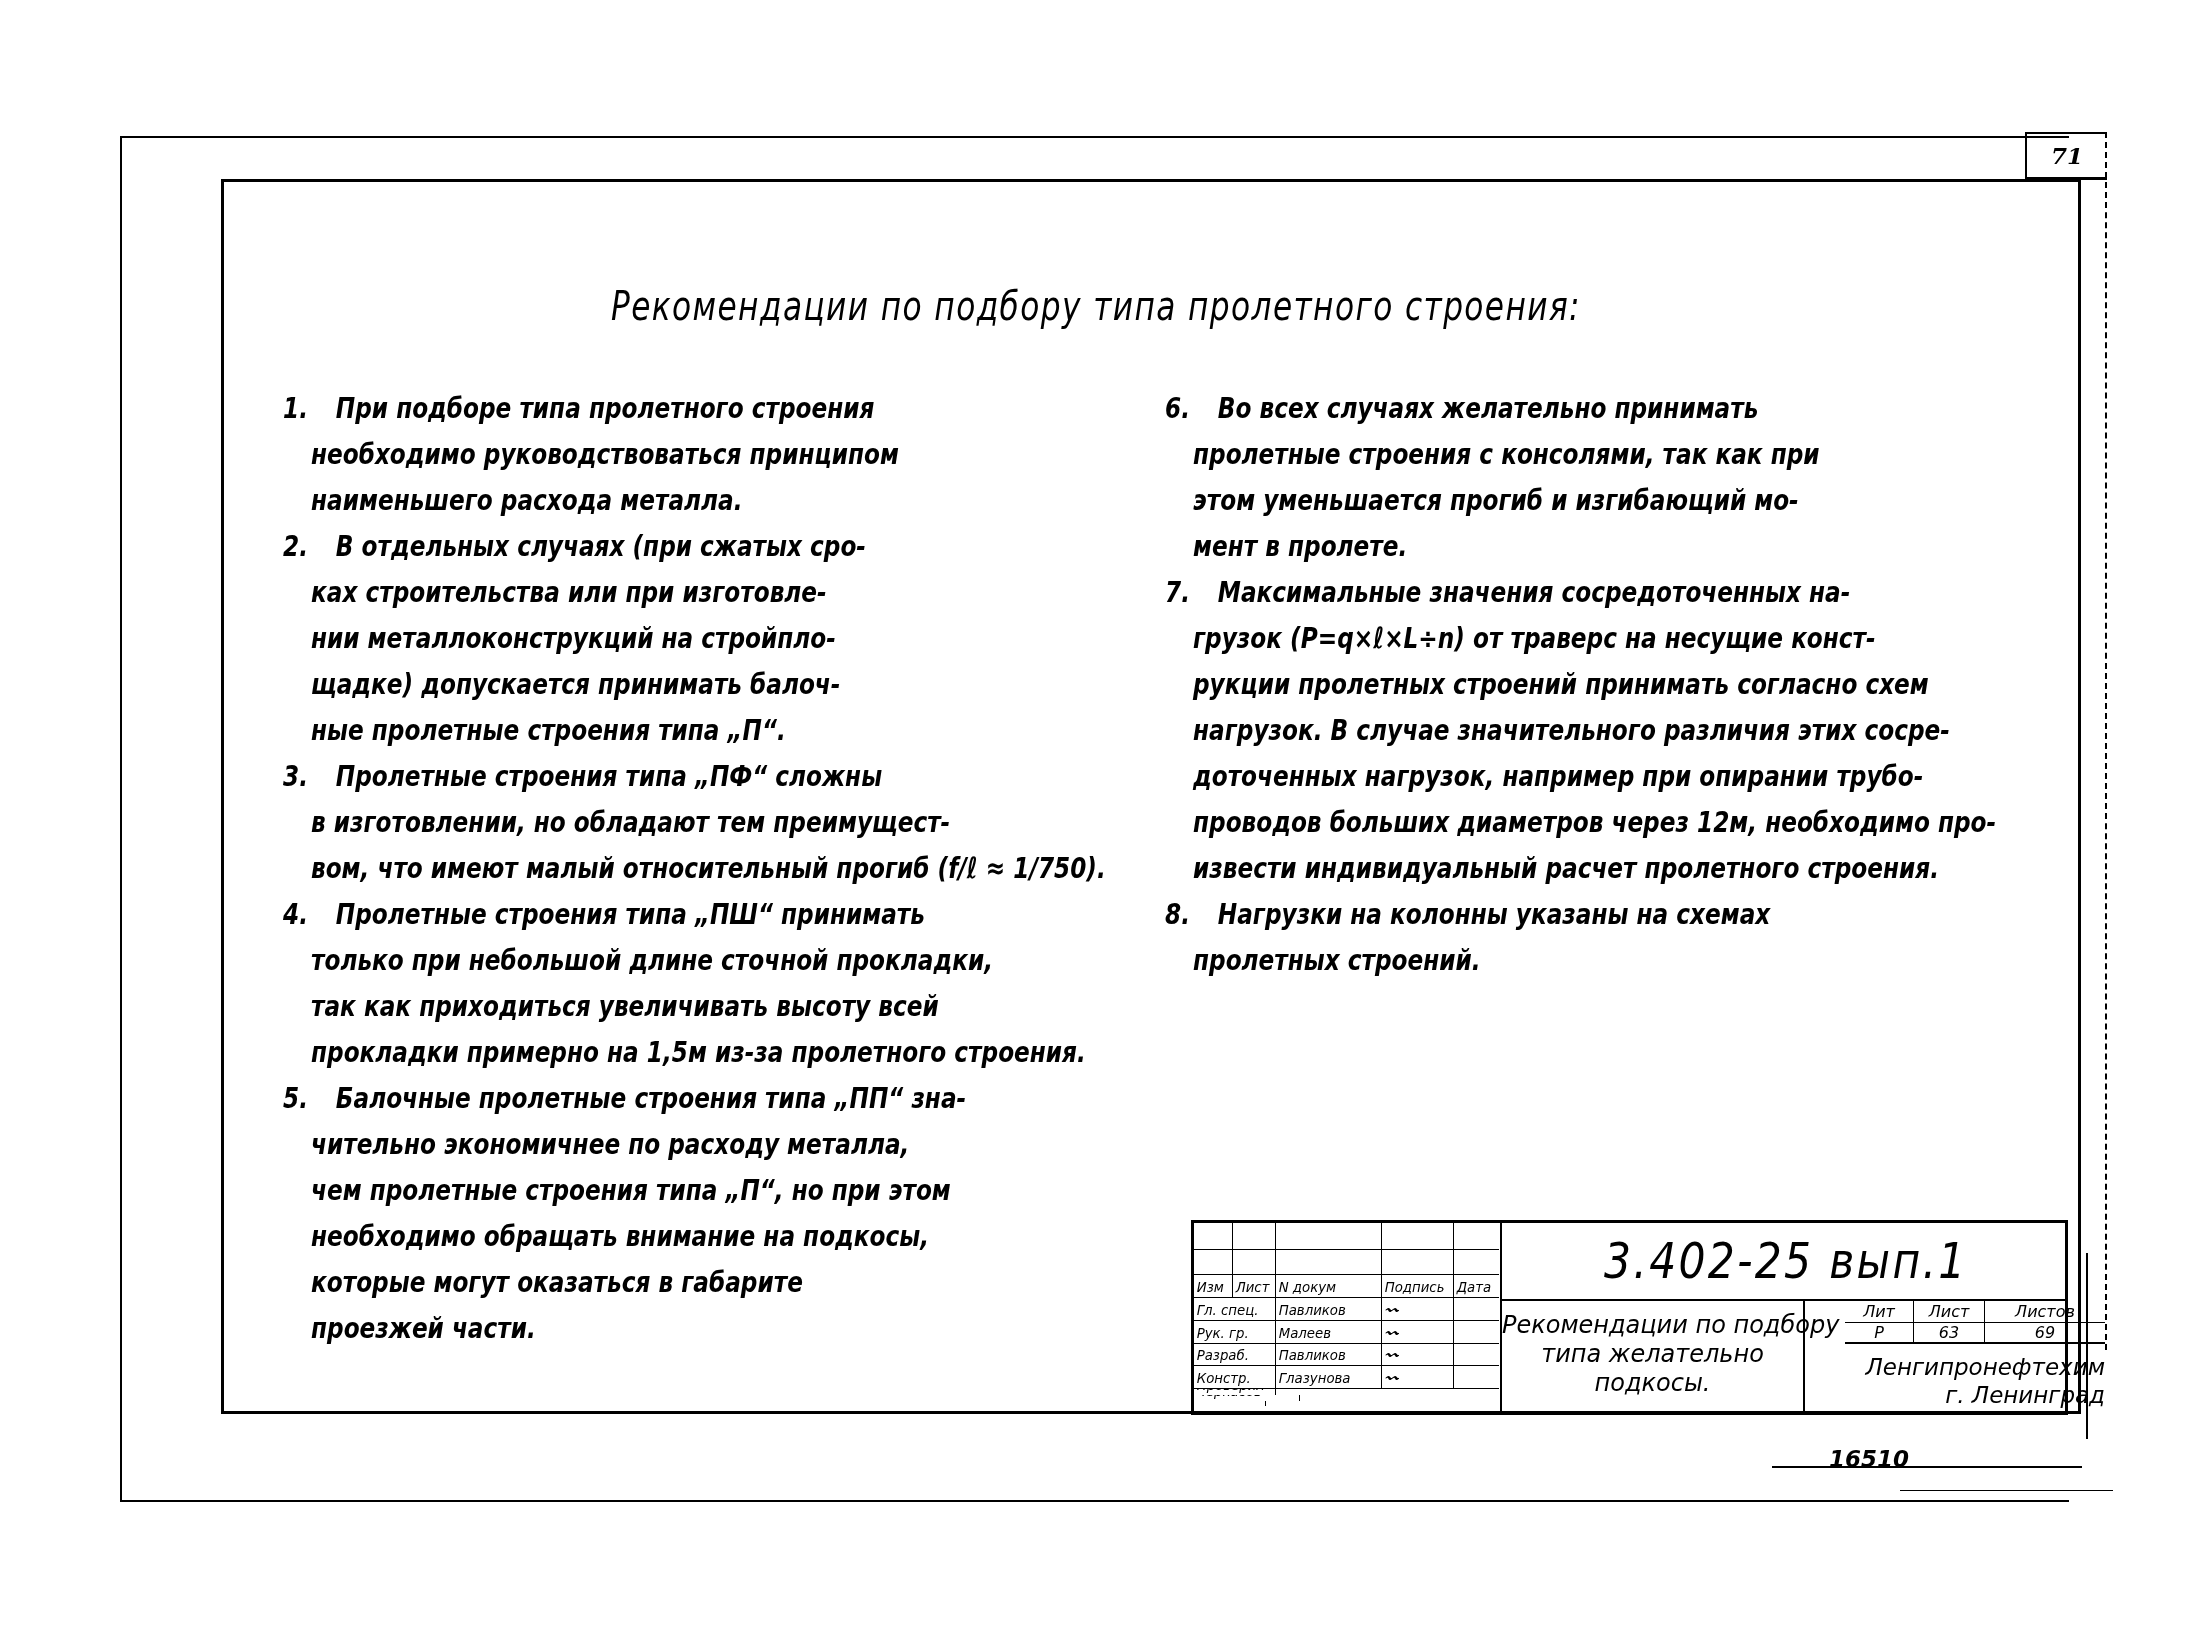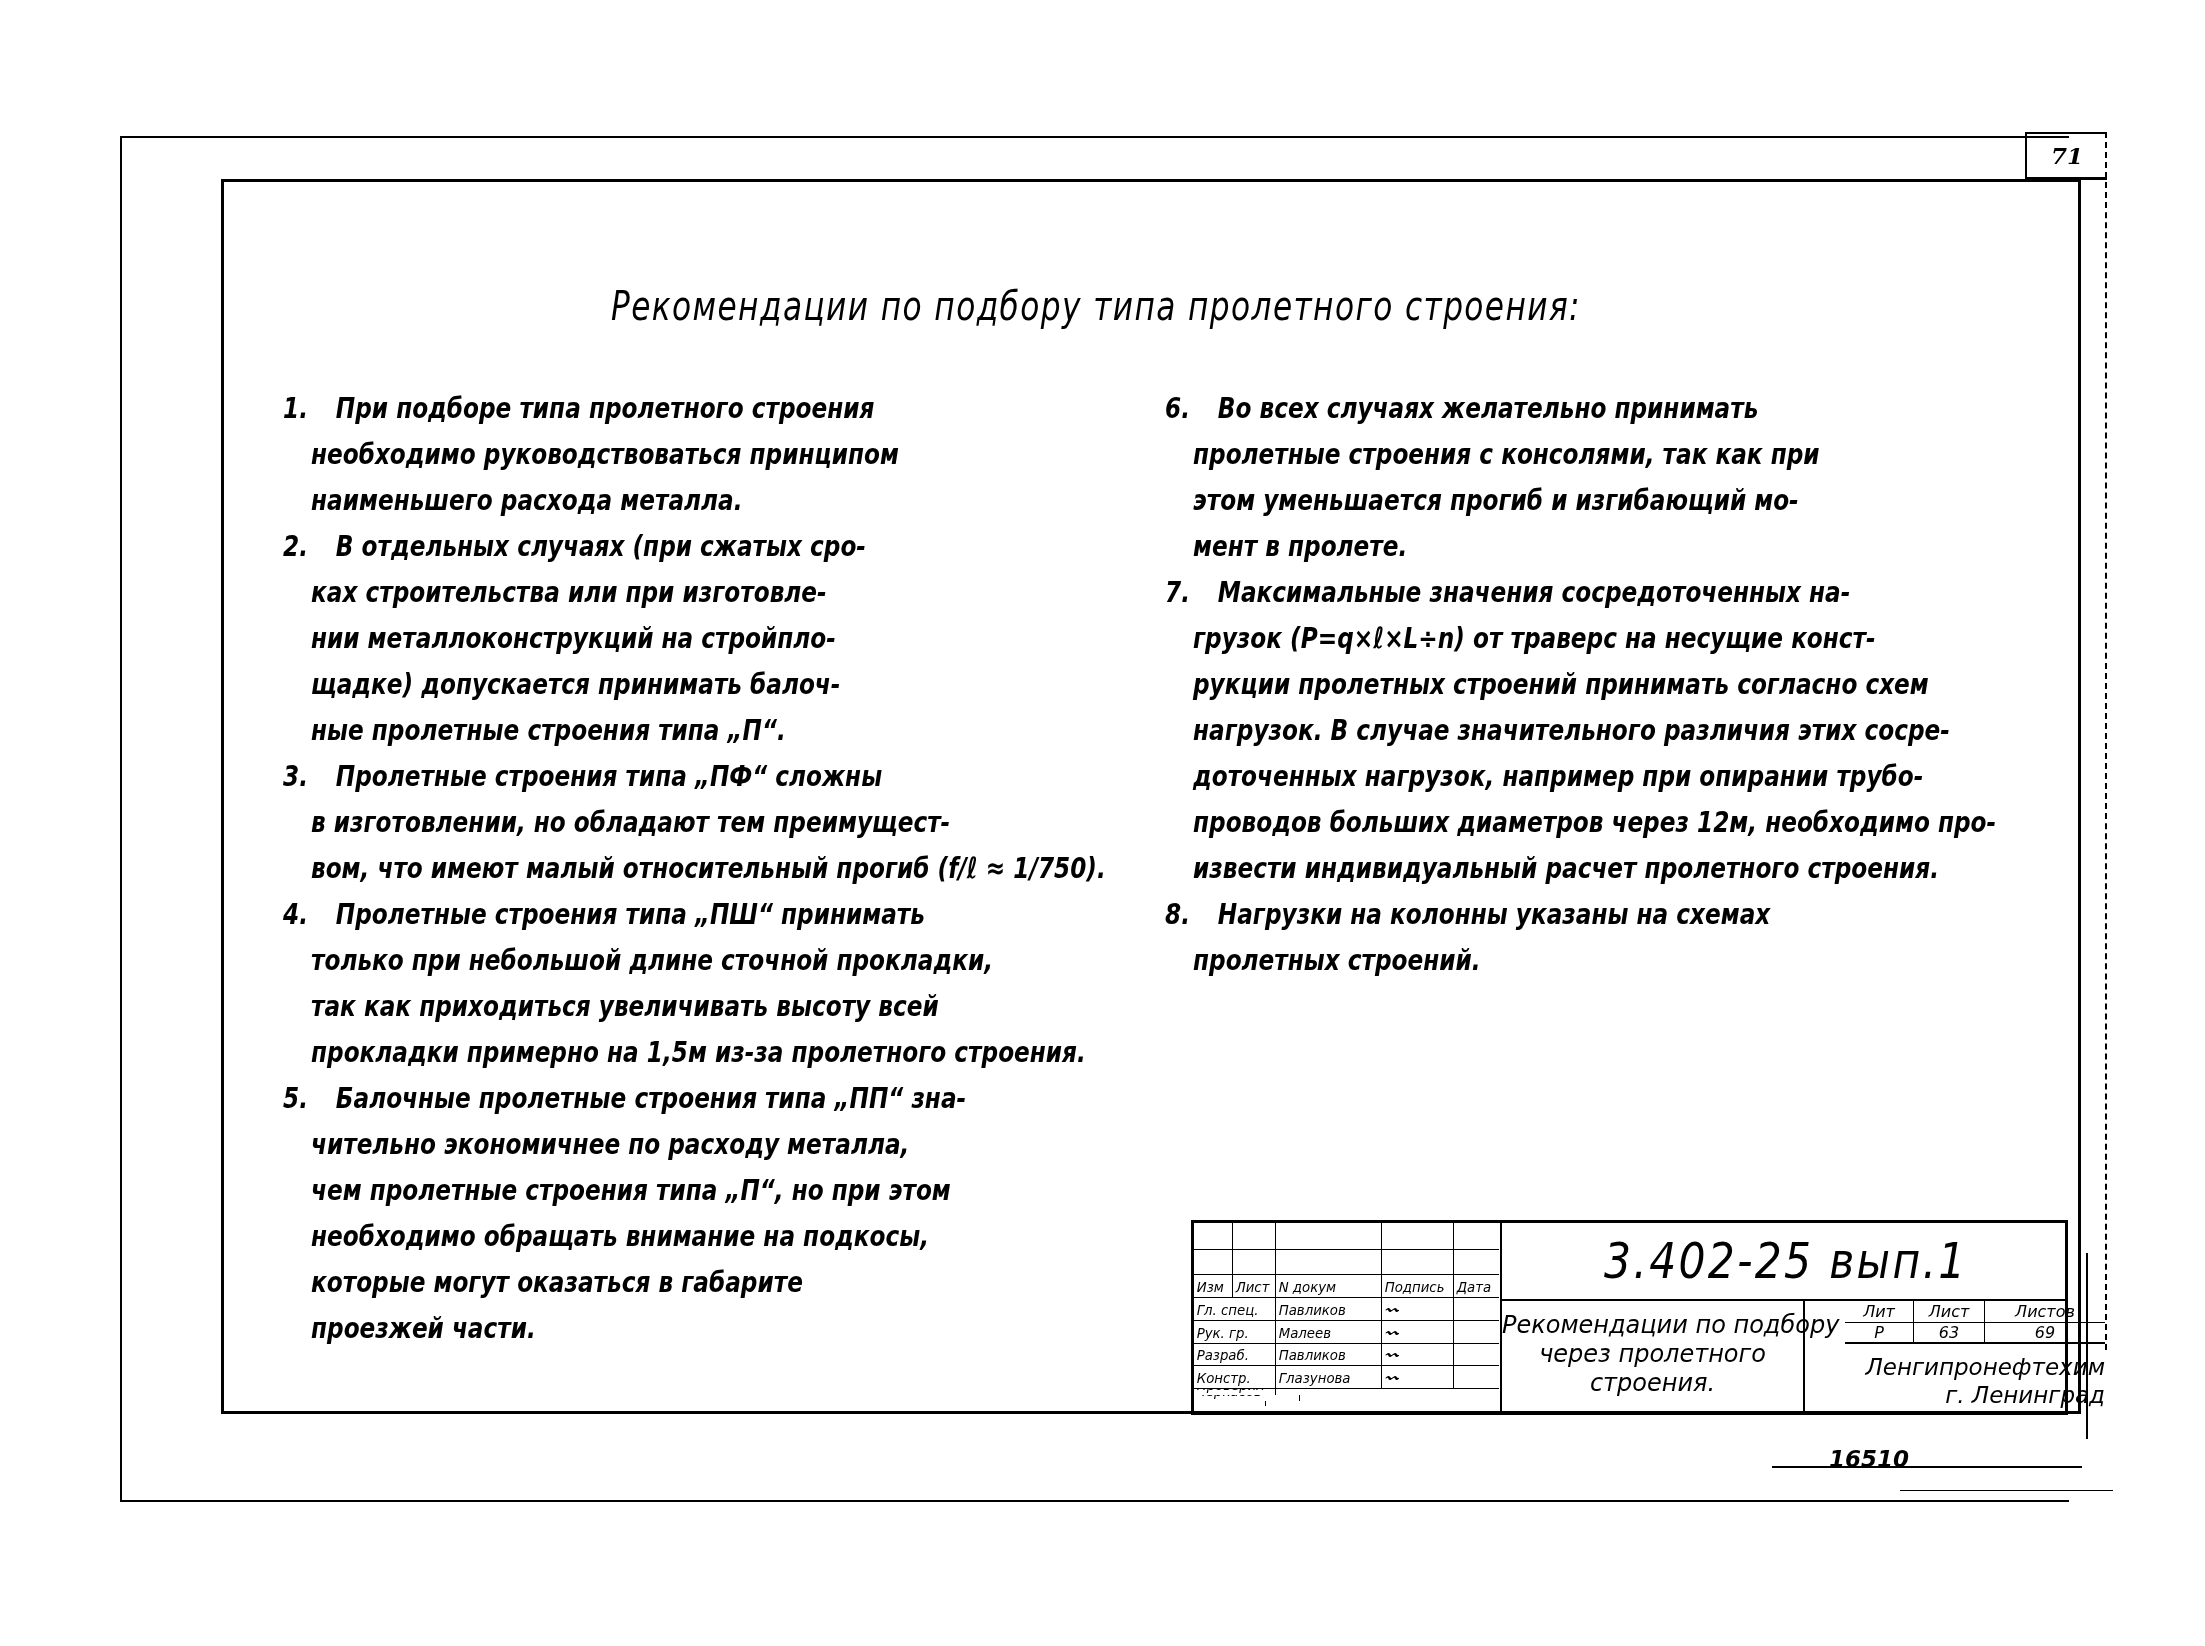--- a/index.html
+++ b/index.html
@@ -186,22 +186,22 @@
       <div class="tb-cell c5"></div>
     </div>
   </div>
 
   <div class="tb-code">
     <span>3.402-25 вып.1</span>
   </div>
 
   <div class="tb-desc">
     <div>Рекомендации по подбору</div>
-    <div>через пролетного</div>
-    <div>строения.</div>
+    <div>типа желательно</div>
+    <div>подкосы.</div>
   </div>
 
   <div class="tb-meta">
     <div class="meta-head">
       <div class="meta-cell m1">Лит</div>
       <div class="meta-cell m2">Лист</div>
       <div class="meta-cell m3">Листов</div>
     </div>
     <div class="meta-vals">
       <div class="meta-cell m1">Р</div>

